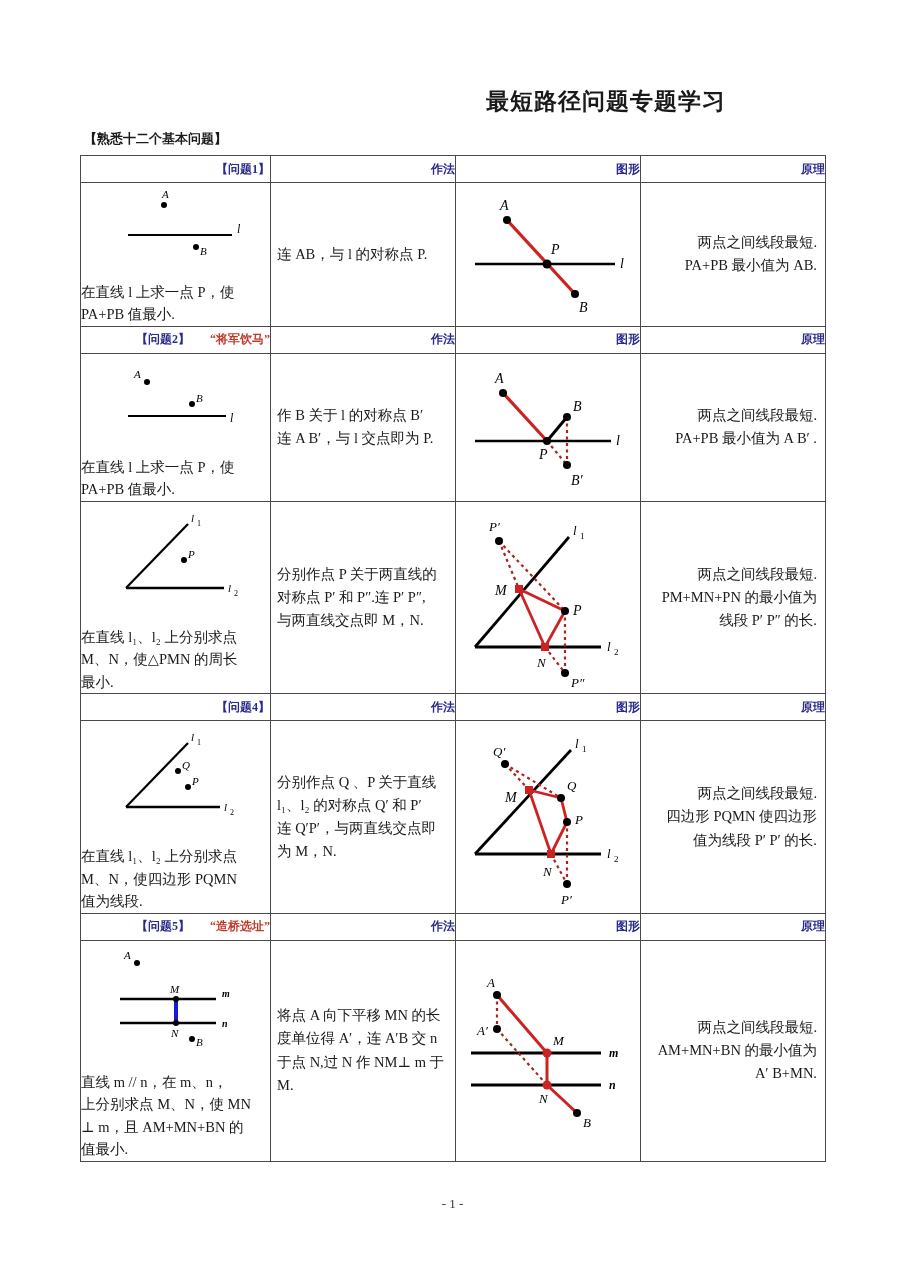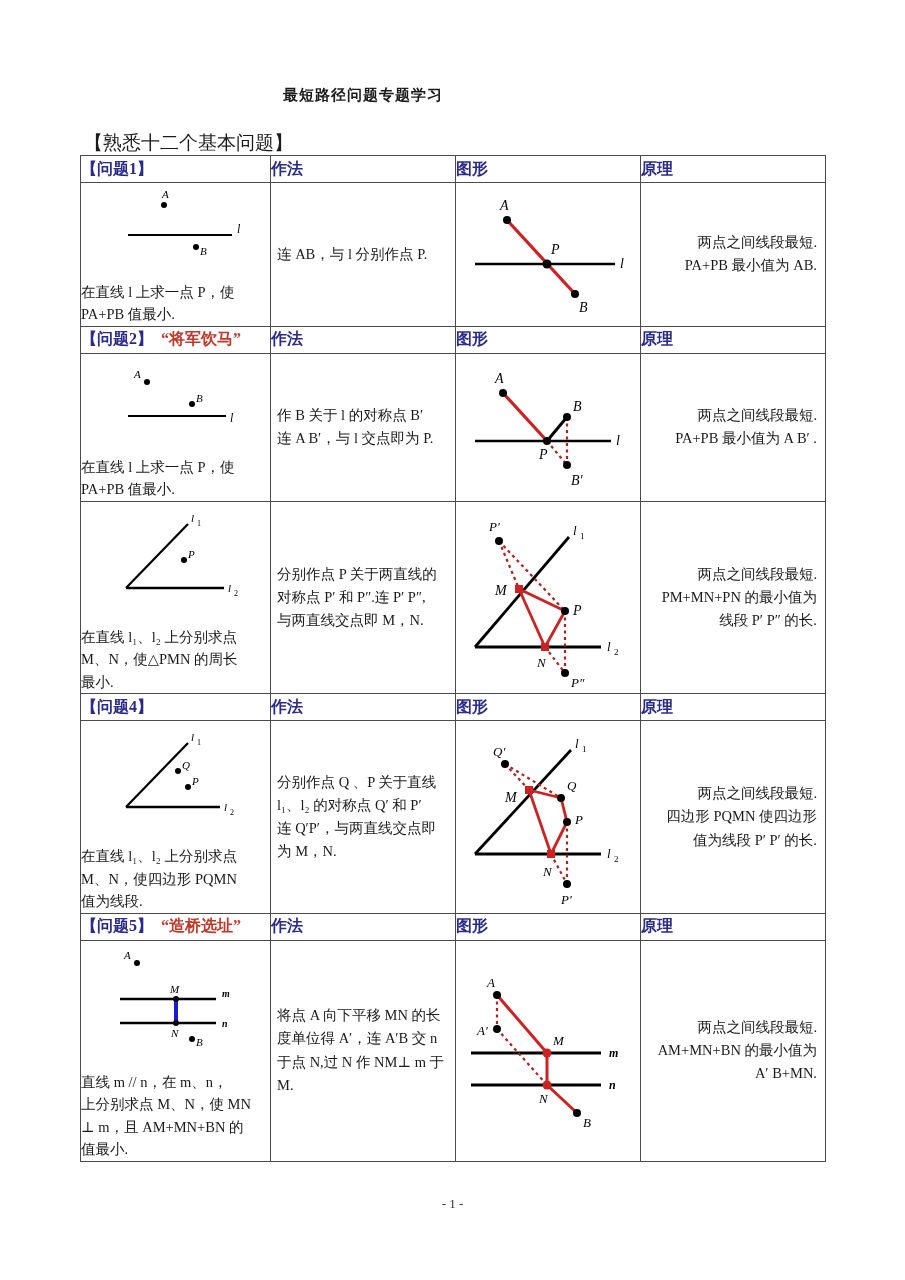--- a/index.html
+++ b/index.html
@@ -9,58 +9,58 @@
     font-family:"Liberation Serif","DejaVu Serif",serif;
     color:#1a1a1a;
     position:relative;
     overflow:hidden;
   }
   .page{
     position:absolute; left:0; top:0; width:905px; height:1280px;
   }
   .doc-title{
     position:absolute; left:0; top:86px; width:726px;
-    text-align:center;
-    font-size:15px; font-weight:700; letter-spacing:1px;
+    text-align:right;
+    font-size:23px; font-weight:700; letter-spacing:1px;
     font-family:"Liberation Serif","DejaVu Serif",serif;
   }
   .section-label{
     position:absolute; left:84px; top:130px;
-    font-size:19px; font-weight:400; letter-spacing:0px;
+    font-size:13px; font-weight:700; letter-spacing:0px;
   }
   table.main{
     position:absolute; left:80px; top:155px;
     border-collapse:collapse;
     width:745px;
     table-layout:fixed;
   }
   table.main td{
     border:1px solid #4a4a4a;
     vertical-align:top;
     padding:0;
   }
   col.c1{width:190px;}
   col.c2{width:185px;}
   col.c3{width:185px;}
   col.c4{width:185px;}
 
   
   .hdr{
     height:26px;
-    text-align:left;
+    text-align:right;
     vertical-align:middle !important;
-    font-size:16px;
+    font-size:12px;
     font-weight:700;
     color:#2a2a8c;
     white-space:nowrap;
   }
   .hdr .nick{
     color:#c0392b;
     font-weight:700;
-    margin-left:8px;
+    margin-left:20px;
   }
 
   
   .cell{padding:6px 8px 8px 8px;}
   .cell.mid{
     vertical-align:middle !important;
     text-align:center;
   }
   .txt{
     font-size:14.5px;
@@ -125,21 +125,21 @@
               <text x="104" y="72" font-size="11" font-style="italic" font-family="Liberation Serif, serif">B</text>
             </svg>
           </div>
           <div class="txt stmt">
             <div>在直线 l 上求一点 P，使</div>
             <div>PA+PB 值最小.</div>
           </div>
         </td>
         <td class="cell mid">
           <div class="method">
-            <div>连 AB，与 l 分别作点 P.</div>
+            <div>连 AB，与 l 的对称点 P.</div>
           </div>
         </td>
         <td class="cell mid">
           <svg width="170" height="128" viewBox="0 0 170 128">
             <text x="37" y="20" font-size="14" font-style="italic" font-family="Liberation Serif, serif">A</text>
             <line x1="44" y1="30" x2="112" y2="104" stroke="#cc2222" stroke-width="3.2"></line>
             <line x1="12" y1="74" x2="152" y2="74" stroke="#000" stroke-width="2.6"></line>
             <text x="157" y="78" font-size="14" font-style="italic" font-family="Liberation Serif, serif">l</text>
             <circle cx="44" cy="30" r="4" fill="#000"></circle>
             <circle cx="84" cy="74" r="4.5" fill="#000"></circle>

